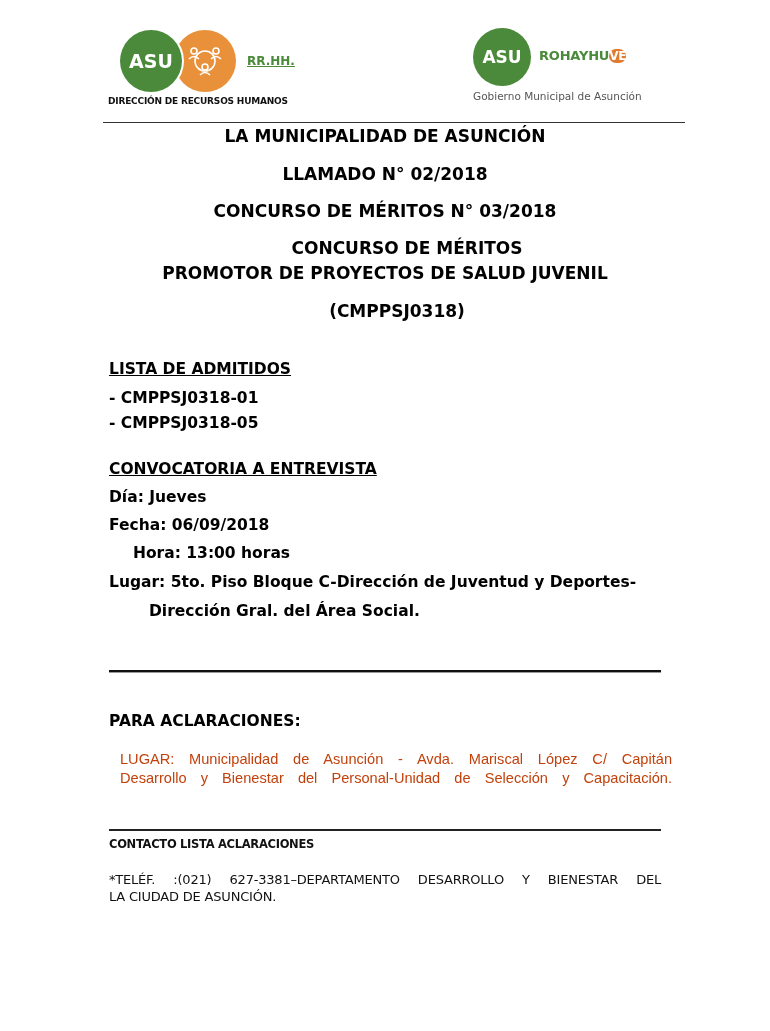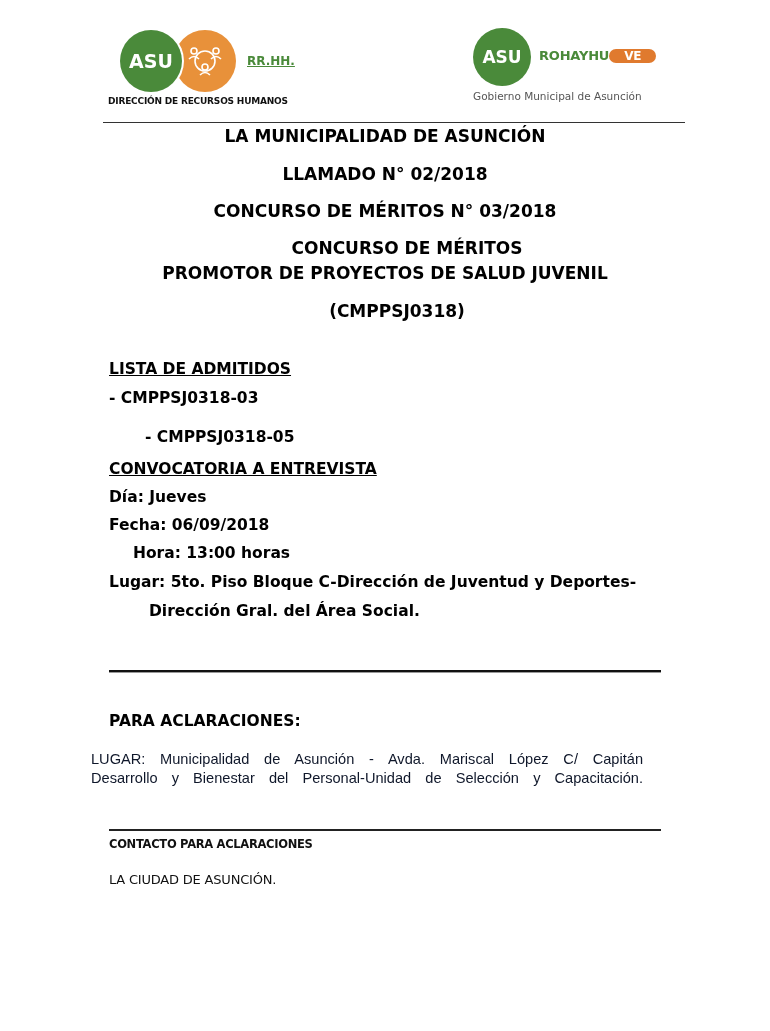--- a/index.html
+++ b/index.html
@@ -13,36 +13,36 @@
   .c-orange { left: 54px; top: 0; width: 62px; height: 62px; background: #e8913a; z-index: 1; }
   .asu-text { position: absolute; left: 0; top: 0; width: 62px; height: 62px; line-height: 62px; text-align: center; color: #fff; font-weight: bold; font-size: 19px; font-family: "DejaVu Sans", sans-serif; }
   .people-icon { position: absolute; left: 54px; top: 0; width: 62px; height: 62px; z-index: 3; }
   .rrhh { position: absolute; left: 127px; top: 24px; color: #4a8a3a; font-weight: bold; font-size: 12px; text-decoration: underline; }
   .dir-rrhh { position: absolute; left: -12px; top: 66px; font-size: 9px; font-weight: bold; color: #111; white-space: nowrap; letter-spacing: -0.2px; }
 
   .logo-right { left: 473px; top: 28px; width: 200px; height: 80px; }
   .c-green2 { left: 0; top: 0; width: 58px; height: 58px; background: #4a8a3a; }
   .asu-text2 { position: absolute; left: 0; top: 0; width: 58px; height: 58px; line-height: 58px; text-align: center; color: #fff; font-weight: bold; font-size: 17px; }
   .rohayhu { position: absolute; left: 66px; top: 20px; font-weight: bold; font-size: 13px; color: #4a8a3a; white-space: nowrap; letter-spacing: -0.2px; }
-  .ve { display: inline-block; background: #e07a2e; color: #fff; border-radius: 9px; padding: 0 15px; font-size: 12px; }
+  .ve { display: inline-block; background: #e07a2e; color: #fff; border-radius: 9px; padding: 0 0; font-size: 12px; }
   .gob { position: absolute; left: 0; top: 62px; font-size: 10.5px; color: #555; white-space: nowrap; }
 
   .top-rule { left: 103px; top: 122px; width: 582px; height: 1px; background: #333; }
 
   
   .title { position: absolute; left: 0; width: 770px; text-align: center; font-weight: bold; font-size: 17px; white-space: nowrap; }
 
   
   .line { position: absolute; left: 109px; font-weight: bold; font-size: 15.5px; white-space: nowrap; }
   .ul { text-decoration: underline; }
 
   .mid-rule { left: 109px; top: 670px; width: 552px; height: 2px; background: #111; border-bottom: 1px solid #999; }
 
   .para-head { position: absolute; left: 109px; top: 712px; font-weight: bold; font-size: 15.5px; }
-  .lugar { position: absolute; left: 91px; top: 750px; width: 552px; font-family: "Liberation Sans", sans-serif; font-size: 14.6px; line-height: 19px; text-align: justify; text-align-last: left; color: #0f172a; }
+  .lugar { position: absolute; left: 120px; top: 750px; width: 552px; font-family: "Liberation Sans", sans-serif; font-size: 14.6px; line-height: 19px; text-align: justify; text-align-last: left; color: #c2410c; }
   .lugar .j { text-align: justify; text-align-last: justify; display: block; }
   .lugar .last { display: block; font-size: 13.4px; }
 
   .low-rule { left: 109px; top: 829px; width: 552px; height: 2px; background: #222; }
   .contacto-head { position: absolute; left: 109px; top: 837px; font-size: 11.5px; font-weight: bold; color: #111; letter-spacing: -0.3px; }
   .tel { position: absolute; left: 109px; top: 872px; width: 552px; font-size: 13px; line-height: 16.5px; color: #111; font-family: "DejaVu Sans", sans-serif; }
   .tel .j { display: block; text-align: justify; text-align-last: justify; letter-spacing: -0.2px; }
   .tel .last { display: block; letter-spacing: -0.2px; }
 </style>
 </head>
@@ -79,36 +79,37 @@
 <div class="abs top-rule"></div>
 
 <div class="title" style="top:126px;">LA MUNICIPALIDAD DE ASUNCIÓN</div>
 <div class="title" style="top:164px;">LLAMADO N° 02/2018</div>
 <div class="title" style="top:201px;">CONCURSO DE MÉRITOS N° 03/2018</div>
 <div class="title" style="top:238px; left:22px;">CONCURSO DE MÉRITOS</div>
 <div class="title" style="top:263px;">PROMOTOR DE PROYECTOS DE SALUD JUVENIL</div>
 <div class="title" style="top:301px; left:12px;">(CMPPSJ0318)</div>
 
 <div class="line ul" style="top:360px;">LISTA DE ADMITIDOS</div>
-<div class="line" style="top:389px;">- CMPPSJ0318-03</div>
-<div class="line" style="top:428px;margin-left:36px;">- CMPPSJ0318-05</div>
+<div class="line" style="top:389px;">- CMPPSJ0318-01</div>
+<div class="line" style="top:414px;">- CMPPSJ0318-05</div>
 
 <div class="line ul" style="top:460px;">CONVOCATORIA A ENTREVISTA</div>
 <div class="line" style="top:488px;">Día: Jueves</div>
 <div class="line" style="top:516px;">Fecha: 06/09/2018</div>
 <div class="line" style="top:544px;margin-left:24px;">Hora: 13:00 horas</div>
 <div class="line" style="top:573px;">Lugar: 5to. Piso Bloque C-Dirección de Juventud y Deportes-</div>
 <div class="line" style="top:602px;margin-left:40px;">Dirección Gral. del Área Social.</div>
 
 <div class="abs mid-rule"></div>
 
 <div class="para-head">PARA ACLARACIONES:</div>
 <div class="lugar">
   <span class="j">LUGAR: Municipalidad de Asunción - Avda. Mariscal López C/ Capitán</span>
   <span class="j">Desarrollo y Bienestar del Personal-Unidad de Selección y Capacitación.</span>
 </div>
 
 <div class="abs low-rule"></div>
 
-<div class="contacto-head">CONTACTO PARA ACLARACIONES</div>
+<div class="contacto-head">CONTACTO LISTA ACLARACIONES</div>
 <div class="tel">
+  <span class="j">*TELÉF. :(021) 627-3381–DEPARTAMENTO DESARROLLO Y BIENESTAR DEL</span>
   <span class="last">LA CIUDAD DE ASUNCIÓN.</span>
 </div>
 
 </body></html>

